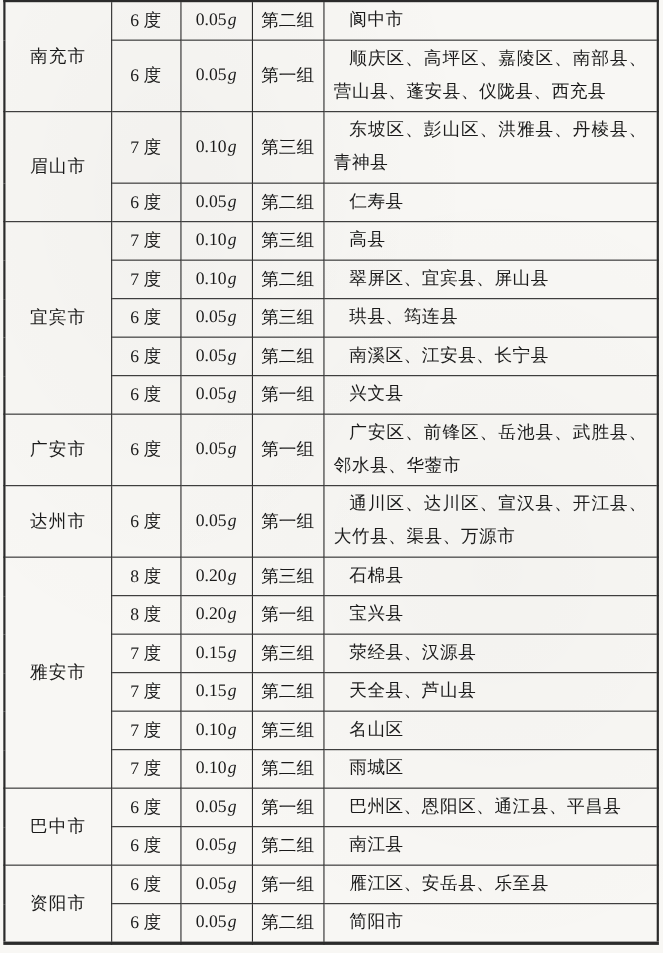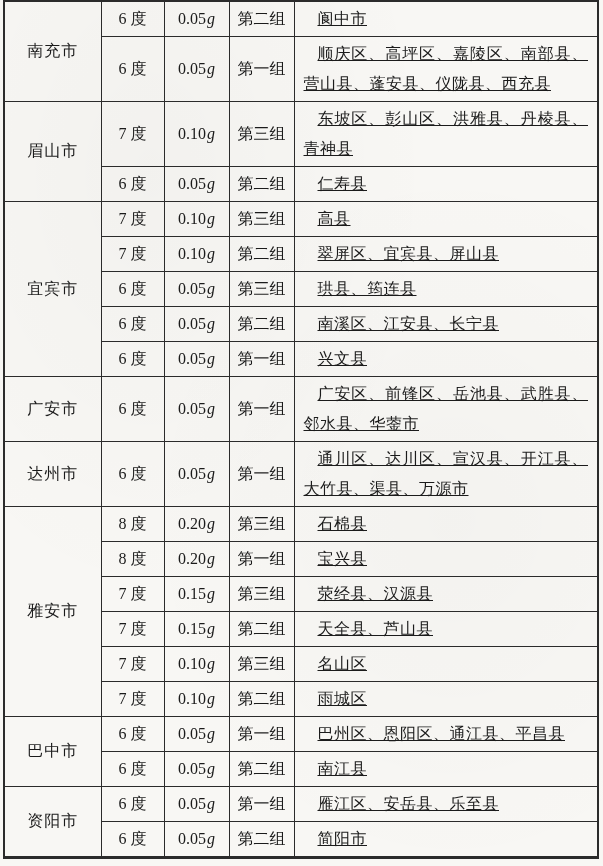--- a/index.html
+++ b/index.html
@@ -43,21 +43,21 @@
   td.city,td.intensity,td.accel,td.group{
     text-align:center;
     white-space:nowrap;
   }
   td.city{letter-spacing:1px;}
   td.accel .unit{
     font-style:italic;
     font-family:"Liberation Serif",serif;
     padding-left:1px;
   }
-  td.areas{padding:2px 9px;text-decoration:underline;}
+  td.areas{padding:2px 9px;}
   td.areas p{
     margin:0;
     text-indent:14px;
     text-align:justify;
     text-justify:inter-character;
     line-height:30px;
     letter-spacing:0.5px;
   }
 </style>
 </head>

